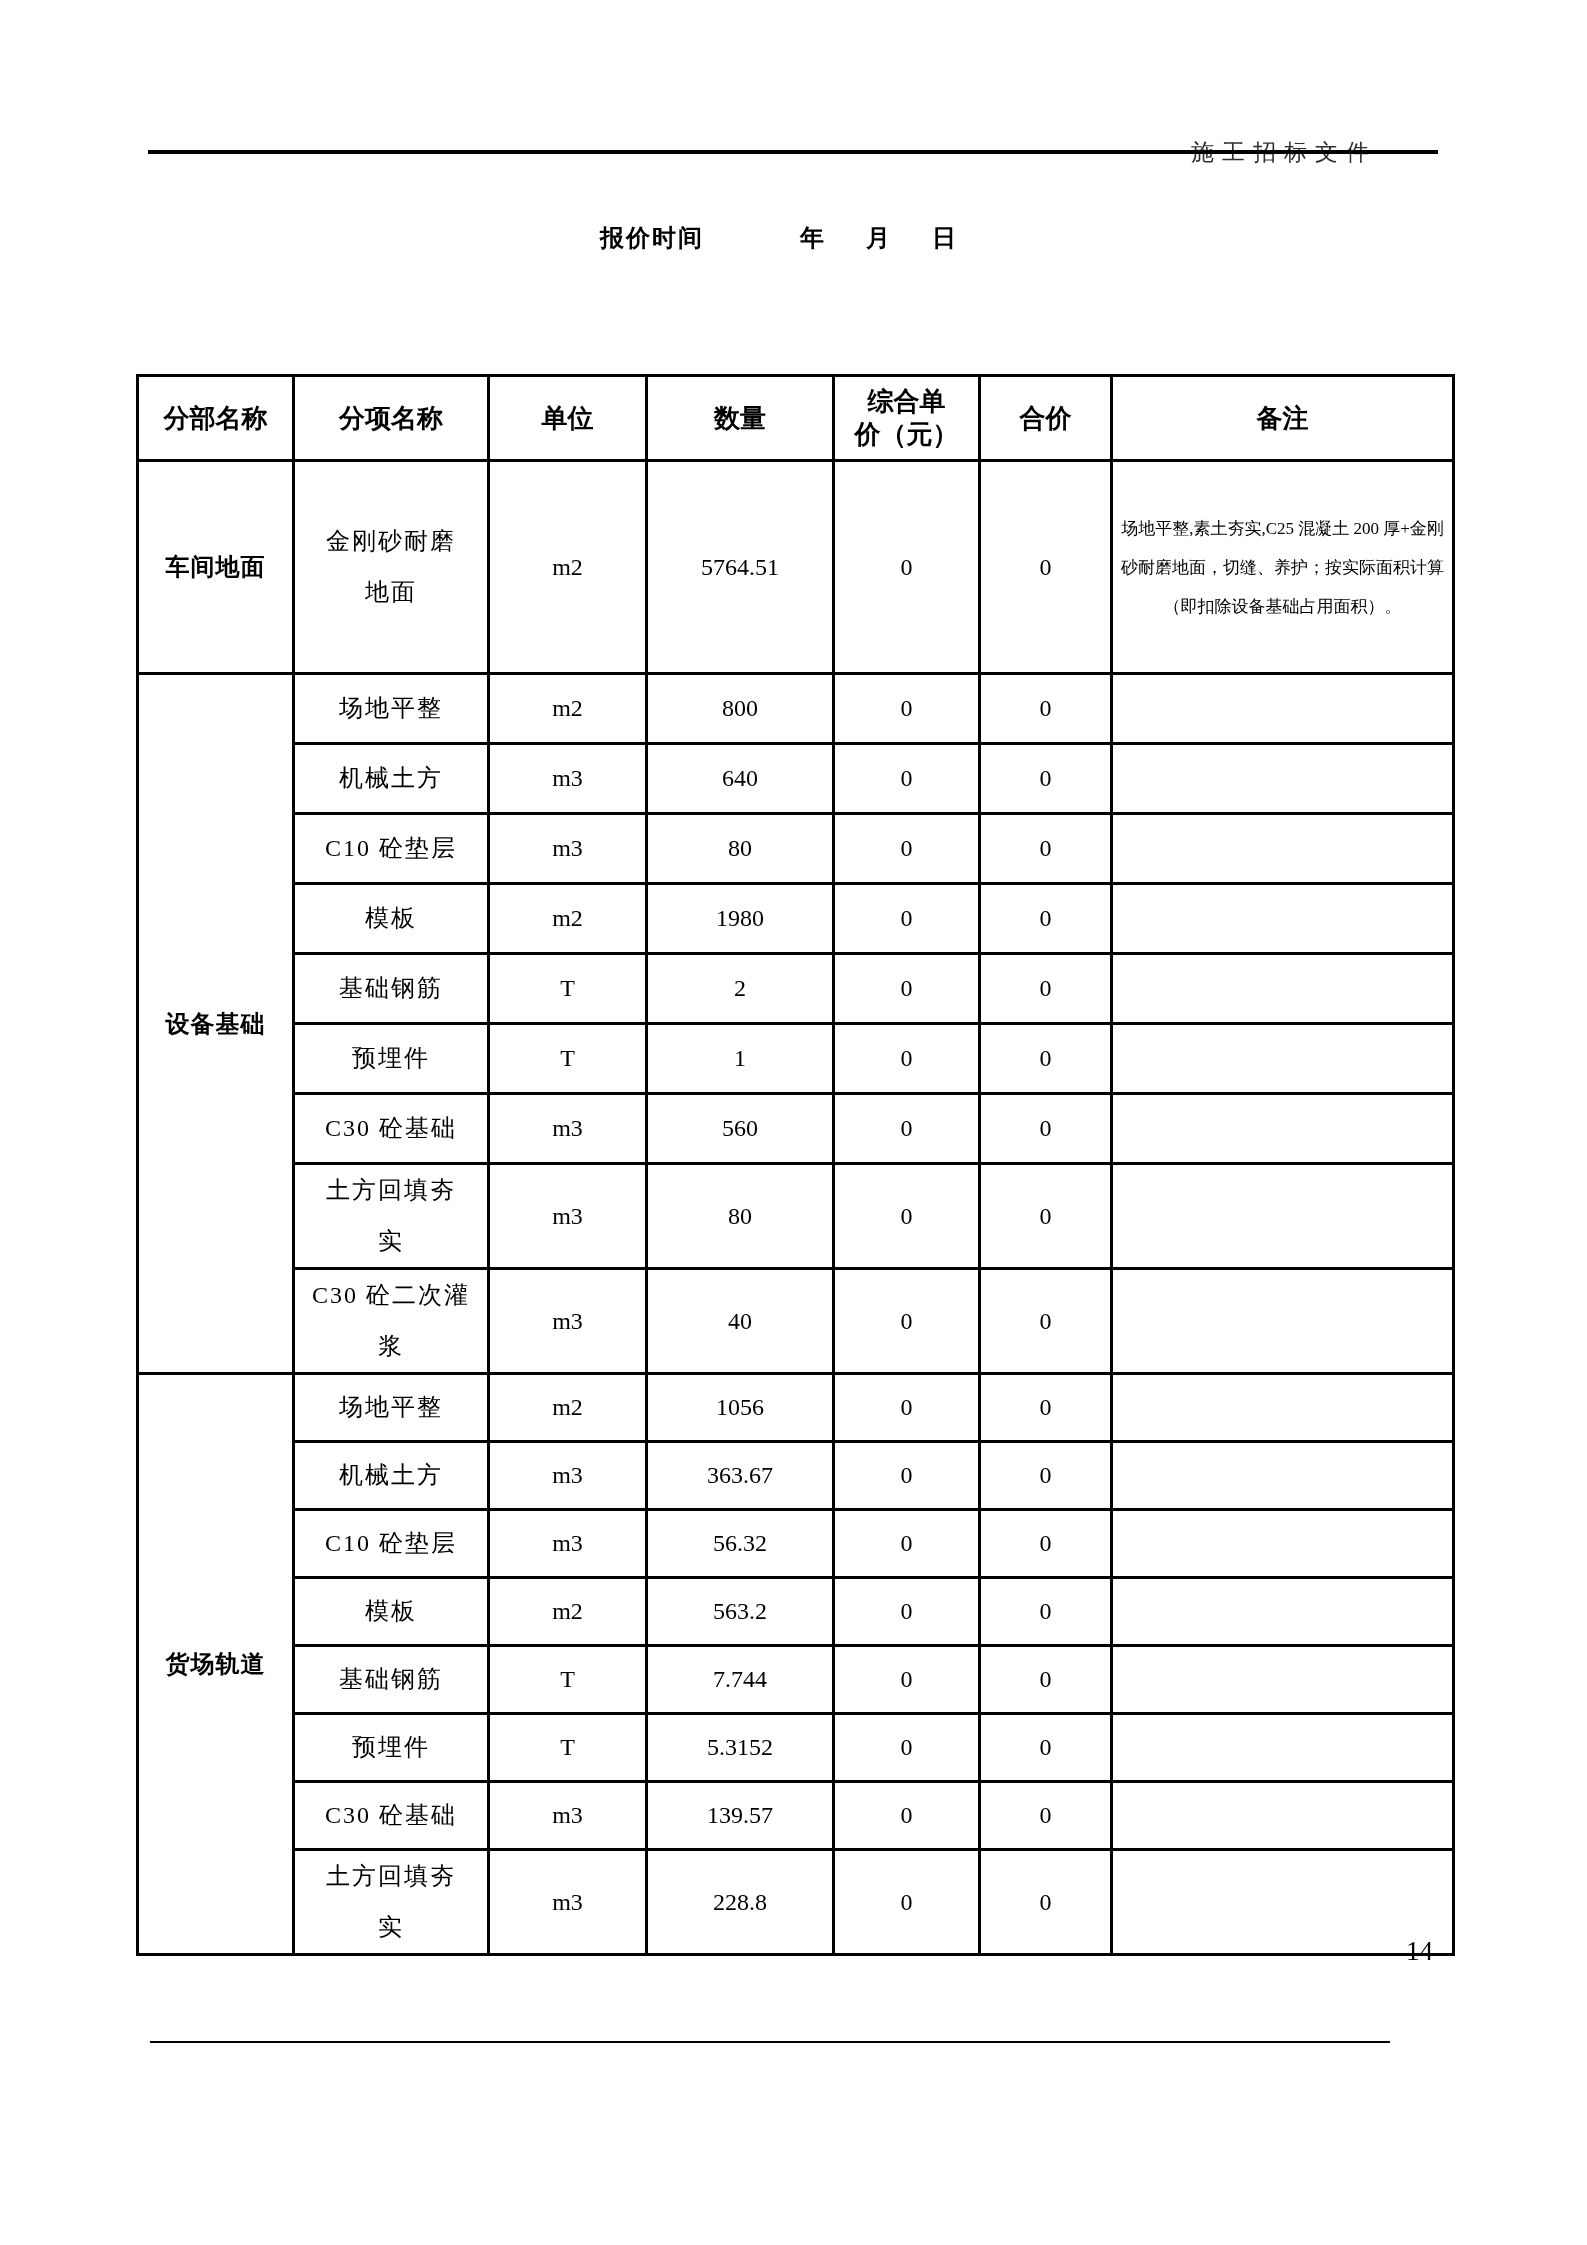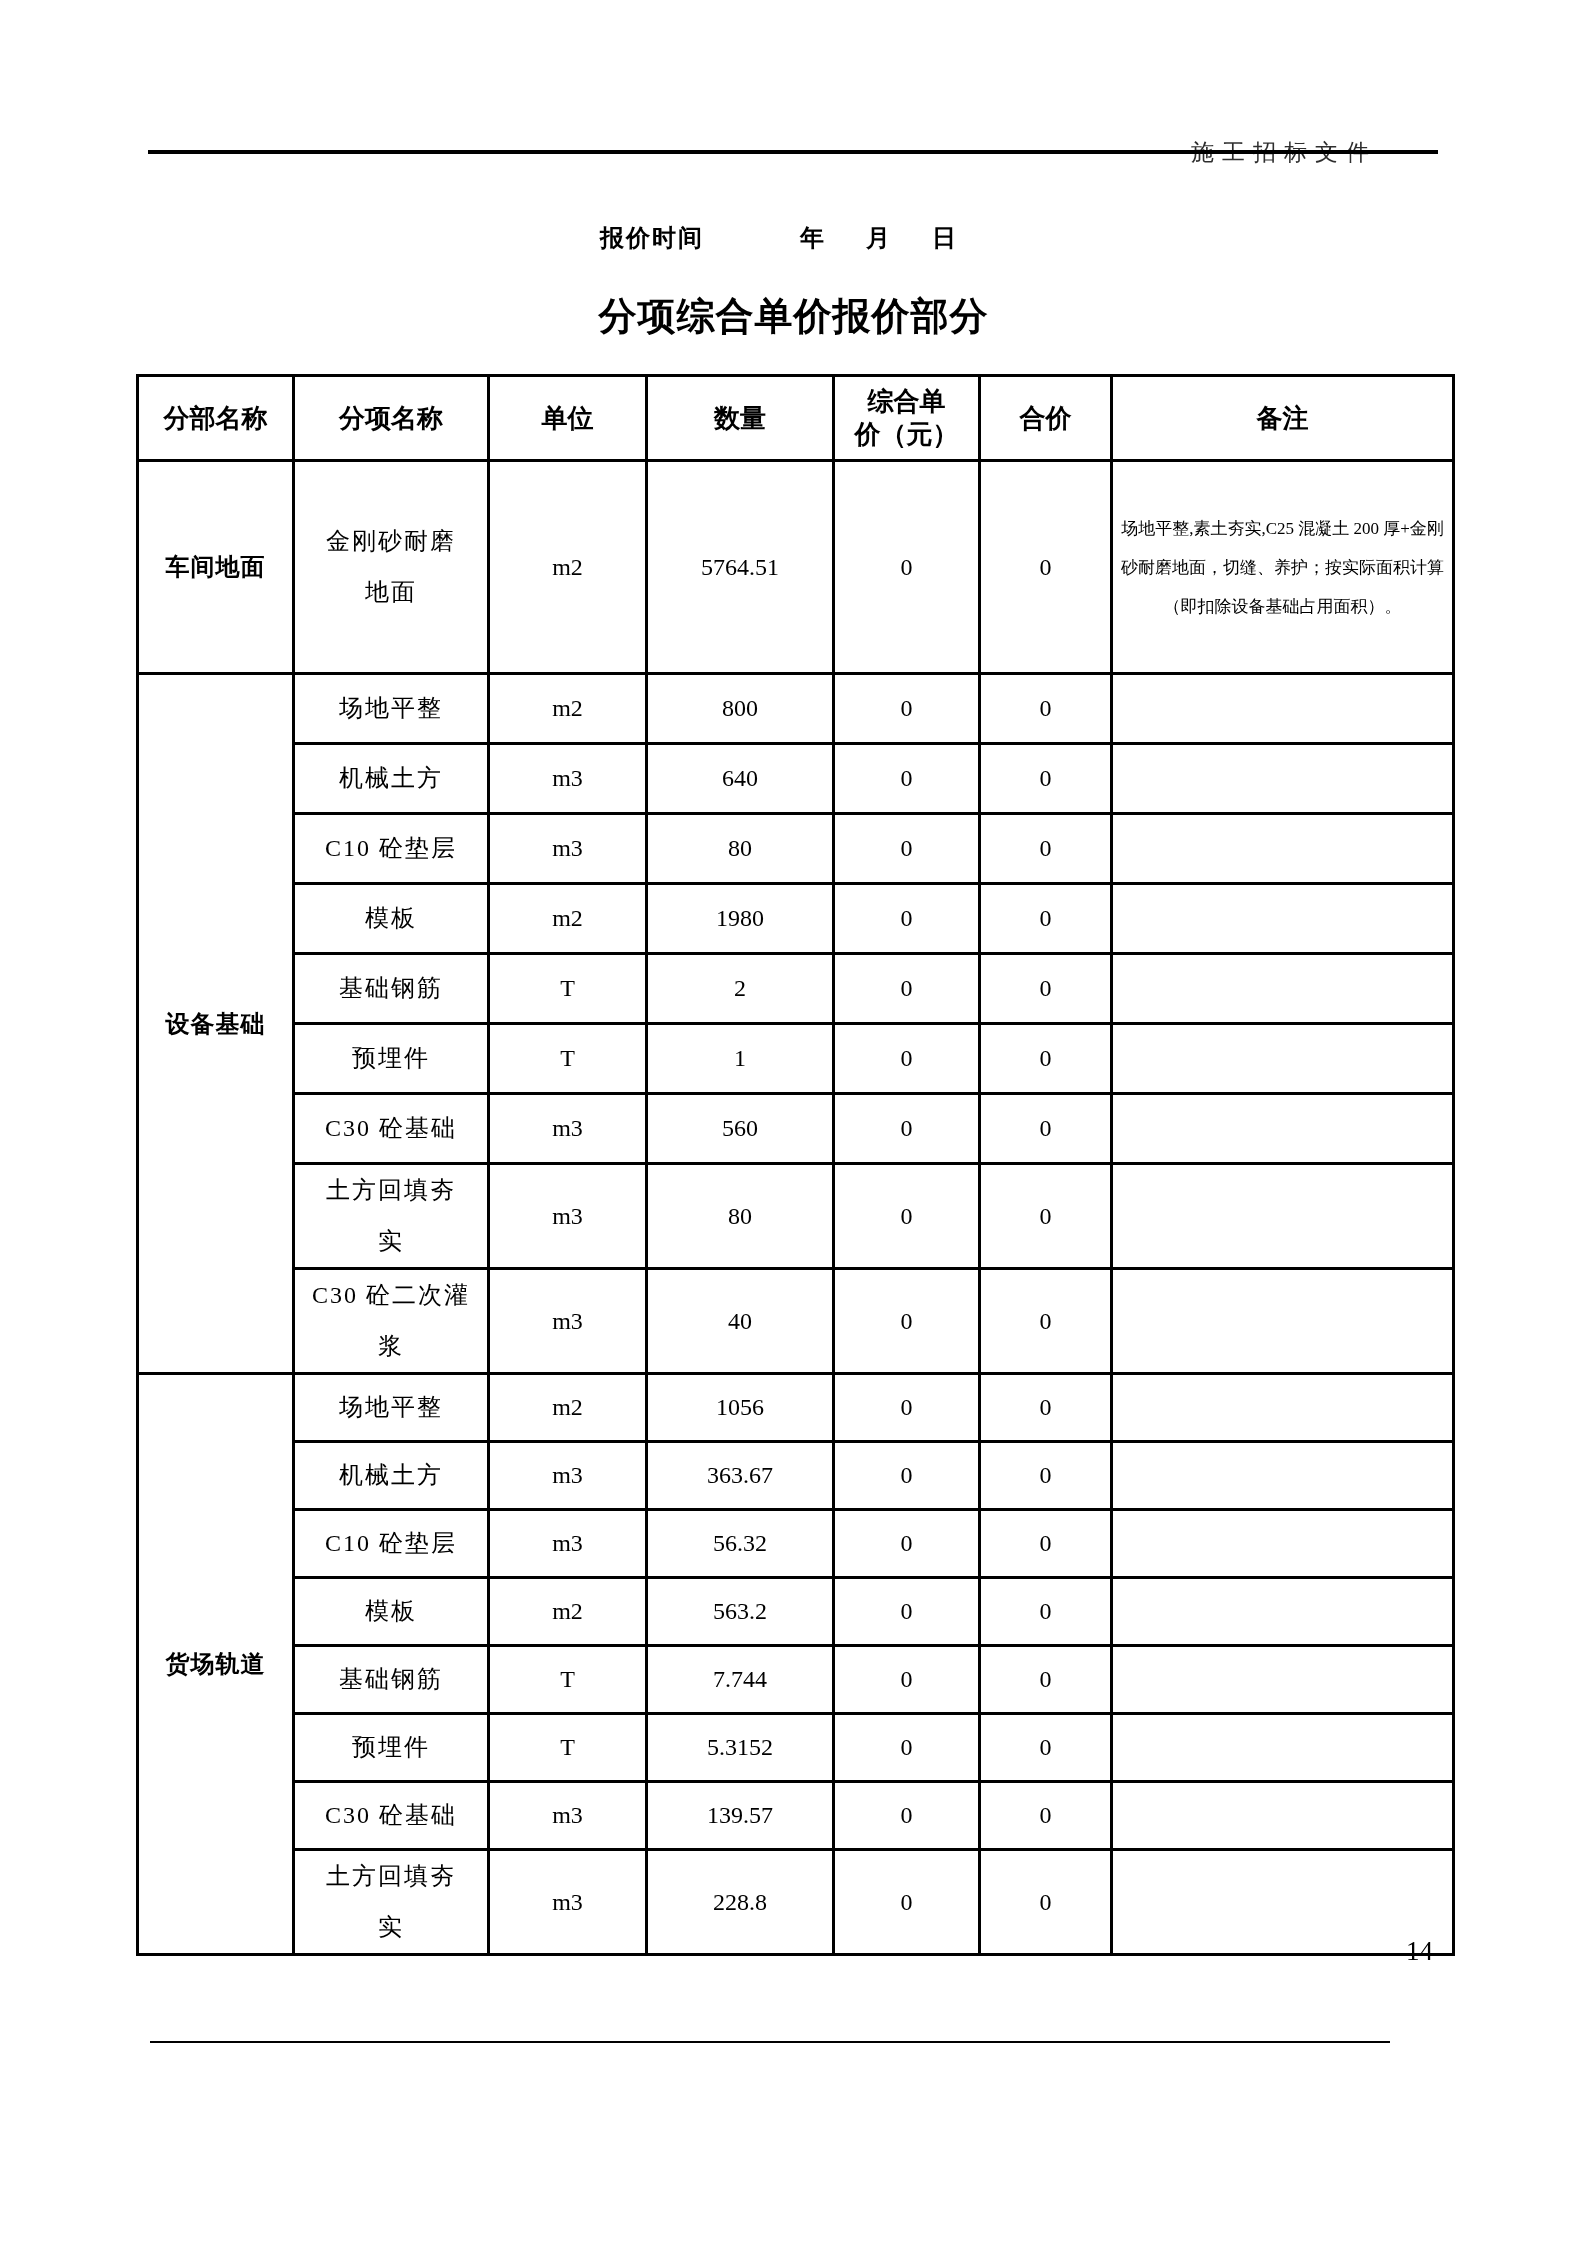--- a/index.html
+++ b/index.html
@@ -101,21 +101,20 @@
   <div class="title1">
     <span>报价时间</span>
     <span class="gap-big"></span>
     <span>年</span>
     <span class="gap"></span>
     <span>月</span>
     <span class="gap"></span>
     <span>日</span>
   </div>
 
-  <div class="title2">分项综合单价报价部分</div>
 
   <table class="quote">
     <colgroup>
       <col style="width:156px">
         <col style="width:195px">
         <col style="width:158px">
       <col style="width:187px">
         <col style="width:146px">
         <col style="width:132px">
       <col style="width:342px">

